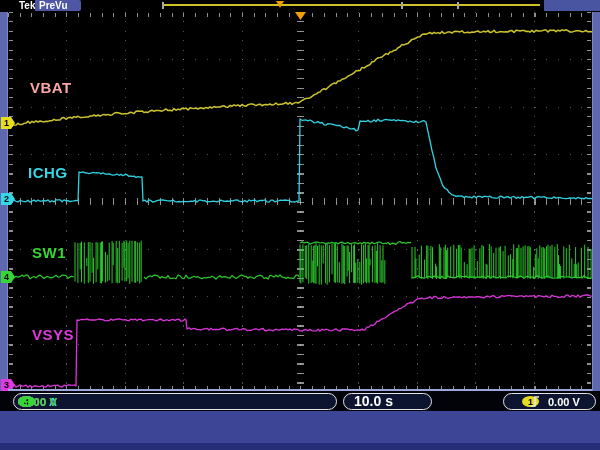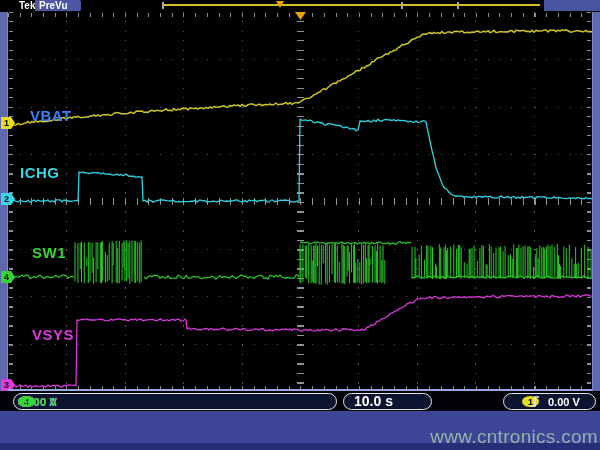--- a/index.html
+++ b/index.html
@@ -121,22 +121,22 @@
         <path d="M8 277L10.0 276.0L12.0 276.7L14.0 277.9L16.0 276.2L18.0 277.2L20.0 276.7L22.0 275.1L24.0 276.5L26.0 274.9L28.0 275.4L30.0 278.8L32.0 277.5L34.0 276.5L36.0 277.8L38.0 276.1L40.0 275.1L42.0 276.8L44.0 278.6L46.0 277.1L48.0 276.4L50.0 277.7L52.0 277.6L54.0 276.7L56.0 275.3L58.0 277.1L60.0 276.8L62.0 275.1L64.0 275.1L66.0 275.7L68.0 278.3L70.0 276.9L72.0 276.3L74 277" stroke="#2bcb2b" stroke-width="1.2" fill="none" stroke-linejoin="round"></path>
         <path d="M144 277L146.0 278.9L148.0 276.7L150.0 275.7L152.0 276.8L154.0 275.1L156.0 275.4L158.0 275.8L160.0 278.2L162.0 276.5L164.0 277.7L166.0 278.0L168.0 275.6L170.0 278.4L172.0 278.3L174.0 278.0L176.0 278.8L178.0 275.0L180.0 275.8L182.0 278.2L184.0 278.7L186.0 275.2L188.0 277.8L190.0 278.3L192.0 277.2L194.0 276.3L196.0 277.2L198.0 276.7L200.0 277.9L202.0 278.8L204.0 277.5L206.0 277.8L208.0 277.4L210.0 277.5L212.0 276.2L214.0 277.2L216.0 279.1L218.0 276.9L220.0 275.7L222.0 277.5L224.0 276.6L226.0 276.8L228.0 277.7L230.0 278.2L232.0 275.6L234.0 276.9L236.0 278.6L238.0 277.2L240.0 275.8L242.0 274.9L244.0 276.3L246.0 276.3L248.0 278.2L250.0 276.7L252.0 277.3L254.0 278.6L256.0 276.8L258.0 275.9L260.0 275.3L262.0 275.8L264.0 278.5L266.0 277.6L268.0 279.1L270.0 275.3L272.0 275.9L274.0 277.1L276.0 275.2L278.0 276.8L280.0 275.0L282.0 277.2L284.0 277.4L286.0 278.4L288.0 277.4L290.0 278.2L292.0 278.0L294.0 278.3L296.0 275.1L298.0 275.0L299 277" stroke="#2bcb2b" stroke-width="1.2" fill="none" stroke-linejoin="round"></path>
         <path d="M386 244L388.0 242.4L390.0 244.5L392.0 243.2L394.0 243.4L396.0 244.4L398.0 242.2L400.0 241.5L402.0 243.1L404.0 242.4L406.0 243.6L408.0 242.3L410.0 242.8L411 242" stroke="#2bcb2b" stroke-width="1.2" fill="none" stroke-linejoin="round"></path>
         <path d="M75.0 242.2L75.0 281.5M77.9 243.0L77.9 282.9M80.2 242.9L80.2 269.4M81.5 241.6L81.5 282.3M84.3 242.3L84.3 283.6M86.8 257.9L86.8 266.2M88.3 242.2L88.3 283.1M90.0 242.0L90.0 281.6M92.1 242.8L92.1 272.8M93.6 257.8L93.6 283.8M96.1 242.0L96.1 282.3M97.8 242.6L97.8 269.4M100.3 242.6L100.3 283.1M101.5 241.8L101.5 283.3M102.4 241.2L102.4 281.3M105.4 252.0L105.4 282.7M107.3 254.9L107.3 281.6M109.2 242.6L109.2 280.4M112.1 241.0L112.1 283.3M113.2 243.0L113.2 265.2M116.2 240.8L116.2 282.6M117.7 248.0L117.7 283.3M119.3 240.9L119.3 283.0M122.1 243.0L122.1 280.6M123.9 240.7L123.9 267.8M124.9 241.7L124.9 281.5M126.7 240.5L126.7 281.3M128.1 242.9L128.1 278.2M129.8 240.7L129.8 283.9M132.0 240.6L132.0 281.7M134.8 241.0L134.8 282.7M135.7 241.1L135.7 282.9M137.7 242.2L137.7 281.3M139.7 242.6L139.7 283.5M141.2 240.6L141.2 281.9" stroke="#2bcb2b" stroke-width="1" fill="none" stroke-linejoin="round"></path>
         <path d="M300.0 244.3L300.0 282.5M300.9 249.0L300.9 283.5M302.9 244.3L302.9 282.1M305.3 245.7L305.3 277.8M306.7 245.3L306.7 279.1M308.7 244.3L308.7 283.7M311.2 245.2L311.2 283.0M312.8 260.5L312.8 282.0M313.7 245.8L313.7 283.2M314.9 245.1L314.9 283.2M316.0 243.2L316.0 283.9M317.5 245.8L317.5 266.4M319.2 244.4L319.2 284.6M321.3 245.3L321.3 284.6M323.2 245.3L323.2 263.4M325.6 243.4L325.6 283.1M327.2 244.0L327.2 284.7M329.4 244.9L329.4 282.4M332.0 243.5L332.0 274.3M334.3 243.3L334.3 282.3M335.4 243.3L335.4 282.9M337.3 245.4L337.3 282.4M339.3 262.1L339.3 282.8M342.0 243.5L342.0 283.9M343.3 245.2L343.3 283.1M344.7 246.0L344.7 284.2M347.1 245.5L347.1 276.6M348.2 245.7L348.2 270.7M349.6 252.0L349.6 283.1M351.6 244.2L351.6 272.3M353.7 245.5L353.7 282.8M354.5 244.3L354.5 283.1M355.7 262.7L355.7 282.8M357.8 259.1L357.8 282.7M359.8 261.9L359.8 283.5M361.6 244.3L361.6 284.7M363.6 244.8L363.6 283.4M365.3 243.4L365.3 282.0M366.6 258.3L366.6 283.4M368.1 245.2L368.1 282.1M369.1 244.5L369.1 283.2M370.0 258.9L370.0 265.4M372.4 245.9L372.4 282.4M375.0 245.2L375.0 282.9M376.4 250.8L376.4 282.5M377.6 243.3L377.6 283.7M380.1 245.3L380.1 282.4M381.8 260.3L381.8 282.9M383.0 245.4L383.0 282.4M384.8 260.2L384.8 283.8" stroke="#2bcb2b" stroke-width="1" fill="none" stroke-linejoin="round"></path>
         <path d="M300 243L302.0 241.9L304.0 243.0L306.0 242.4L308.0 242.4L310.0 244.2L312.0 243.3L314.0 242.6L316.0 242.1L318.0 242.2L320.0 243.0L322.0 242.5L324.0 242.9L326.0 244.1L328.0 242.8L330.0 243.2L332.0 242.3L334.0 243.2L336.0 242.6L338.0 244.0L340.0 242.5L342.0 242.1L344.0 243.4L346.0 243.3L348.0 242.4L350.0 244.0L352.0 243.3L354.0 242.7L356.0 242.8L358.0 244.0L360.0 242.7L362.0 243.7L364.0 242.2L366.0 243.1L368.0 242.6L370.0 244.0L372.0 242.2L374.0 243.7L376.0 243.1L378.0 242.2L380.0 242.0L382.0 243.3L384.0 243.6L386 243" stroke="#2bcb2b" stroke-width="1.2" fill="none" stroke-linejoin="round"></path>
         <path d="M412.0 246.9L412.0 278.9M415.0 246.9L415.0 277.4M415.9 258.5L415.9 277.9M419.2 254.5L419.2 277.9M421.4 245.7L421.4 278.6M424.6 259.6L424.6 277.1M426.7 245.3L426.7 277.5M427.9 245.9L427.9 279.0M430.9 245.9L430.9 277.6M432.5 247.2L432.5 278.9M435.6 263.6L435.6 277.9M436.6 266.3L436.6 278.9M439.3 244.2L439.3 278.8M440.7 247.4L440.7 278.5M444.0 247.3L444.0 278.0M445.4 244.8L445.4 278.9M446.6 250.2L446.6 278.9M447.7 247.7L447.7 277.1M450.7 246.5L450.7 277.7M453.8 244.6L453.8 277.5M456.6 248.8L456.6 277.9M458.4 245.0L458.4 277.3M459.8 244.8L459.8 278.3M461.2 247.5L461.2 278.7M464.3 262.0L464.3 278.0M467.1 264.2L467.1 277.4M469.2 248.6L469.2 278.7M470.2 249.0L470.2 277.9M472.0 247.6L472.0 278.0M474.1 245.3L474.1 278.9M477.3 260.9L477.3 277.2M479.9 248.3L479.9 277.4M481.9 245.0L481.9 278.4M483.4 246.0L483.4 278.6M486.1 263.7L486.1 278.8M487.1 264.6L487.1 277.1M489.4 244.0L489.4 277.3M491.2 246.4L491.2 278.5M493.7 252.9L493.7 277.9M496.0 247.7L496.0 278.4M499.0 247.4L499.0 277.4M500.4 246.2L500.4 278.9M503.1 251.2L503.1 277.5M505.1 245.8L505.1 277.4M508.3 255.4L508.3 277.5M510.5 254.3L510.5 277.7M512.8 258.9L512.8 278.3M513.7 244.3L513.7 277.2M516.3 248.2L516.3 277.1M517.4 248.1L517.4 278.5M518.9 244.7L518.9 277.6M521.0 247.8L521.0 277.1M523.1 246.4L523.1 277.1M525.1 245.4L525.1 277.1M527.8 246.4L527.8 278.6M529.1 246.1L529.1 277.2M530.3 247.2L530.3 278.7M533.6 266.7L533.6 278.6M535.3 254.2L535.3 278.4M536.8 248.3L536.8 277.2M538.2 258.3L538.2 278.7M539.8 245.4L539.8 277.2M541.8 247.3L541.8 278.3M543.3 247.2L543.3 277.2M544.7 248.4L544.7 278.8M546.6 246.3L546.6 277.4M548.0 244.6L548.0 278.0M550.1 246.1L550.1 277.6M552.0 244.7L552.0 278.4M554.8 246.8L554.8 277.0M557.3 244.0L557.3 279.0M558.5 255.1L558.5 278.5M559.5 264.1L559.5 278.6M560.6 266.0L560.6 278.9M563.8 246.5L563.8 278.4M566.3 248.3L566.3 277.5M569.3 244.8L569.3 277.1M571.8 258.4L571.8 277.3M574.2 263.8L574.2 278.0M575.6 247.1L575.6 277.5M576.7 264.3L576.7 278.5M578.2 262.6L578.2 278.0M581.4 247.7L581.4 277.3M584.7 244.6L584.7 278.0M588.0 247.0L588.0 278.7M591.1 249.3L591.1 277.9" stroke="#2bcb2b" stroke-width="1" fill="none" stroke-linejoin="round"></path>
         <path d="M412 277L414.0 277.9L416.0 277.0L418.0 275.7L420.0 277.7L422.0 277.6L424.0 278.1L426.0 277.5L428.0 276.5L430.0 276.6L432.0 277.6L434.0 276.0L436.0 277.0L438.0 276.8L440.0 278.4L442.0 276.3L444.0 278.2L446.0 278.4L448.0 275.9L450.0 277.5L452.0 277.4L454.0 277.9L456.0 277.4L458.0 276.2L460.0 275.9L462.0 276.5L464.0 276.5L466.0 276.2L468.0 277.5L470.0 276.8L472.0 277.2L474.0 276.9L476.0 277.4L478.0 276.9L480.0 277.6L482.0 276.4L484.0 276.9L486.0 278.1L488.0 275.9L490.0 278.1L492.0 277.0L494.0 276.4L496.0 278.0L498.0 277.7L500.0 276.4L502.0 277.6L504.0 277.7L506.0 277.9L508.0 276.1L510.0 276.4L512.0 276.0L514.0 277.0L516.0 277.6L518.0 277.4L520.0 276.1L522.0 276.8L524.0 278.3L526.0 276.6L528.0 276.4L530.0 277.6L532.0 276.8L534.0 278.3L536.0 275.8L538.0 276.1L540.0 277.2L542.0 278.1L544.0 277.6L546.0 276.7L548.0 276.2L550.0 277.6L552.0 277.9L554.0 278.1L556.0 278.0L558.0 277.6L560.0 276.8L562.0 276.3L564.0 276.8L566.0 277.0L568.0 276.8L570.0 277.1L572.0 278.0L574.0 277.2L576.0 277.4L578.0 277.7L580.0 277.3L582.0 278.0L584.0 275.7L586.0 277.4L588.0 277.8L590.0 278.1L592.0 277.9L594 277" stroke="#2bcb2b" stroke-width="1.2" fill="none" stroke-linejoin="round"></path>
       </svg>
     <div id="overlays" style="left:0;top:0;width:600px;height:379px;">
-        <div class="ch-label" style="left: 30px; top: 67px; color: #3b82f6; margin-top: 28px;">VBAT</div>
-        <div class="ch-label" style="left: 20px; top: 152px; color: rgb(53, 214, 230);">ICHG</div>
+        <div class="ch-label" style="left: 30px; top: 67px; color: #fca5a5;">VBAT</div>
+        <div class="ch-label" style="left: 28px; top: 152px; color: rgb(53, 214, 230);">ICHG</div>
         <div class="ch-label" style="left: 32px; top: 314px; color: rgb(223, 58, 223);">VSYS</div>
         <div class="ch-label" style="left: 32px; top: 232px; color: rgb(53, 214, 53);">SW1</div>
       </div>
     <div id="trig-arrow"></div>
     <div id="left-frame"></div>
     <div id="right-frame"></div>
     <div id="markers" style="left:0;top:0;width:20px;height:379px;">
         <div class="marker" style="top: 105px; background: rgb(232, 220, 32);">1</div>
         <div class="marker" style="top: 181px; background: rgb(53, 214, 230);">2</div>
         <div class="marker" style="top: 367px; background: rgb(223, 58, 223);">3</div>
@@ -183,15 +183,14 @@
       <span class="ch-ellipse" id="trig-src" style="background: rgb(232, 220, 32);">1</span>
       <svg id="slope-icon" width="10" height="13" viewBox="0 0 10 13">
         <path d="M1 11 L5 11 L5 2 L9 2" stroke="#e8e8e8" stroke-width="1.6" fill="none"></path>
       </svg>
       <span id="trig-level">0.00 V</span>
     </div>
   </div>
 
   <div id="bottom-panel"></div>
   <div id="bottom-strip"></div>
-  <div id="watermark">www.cntronics.com</div>
 
 </div>
 
 </body></html>

